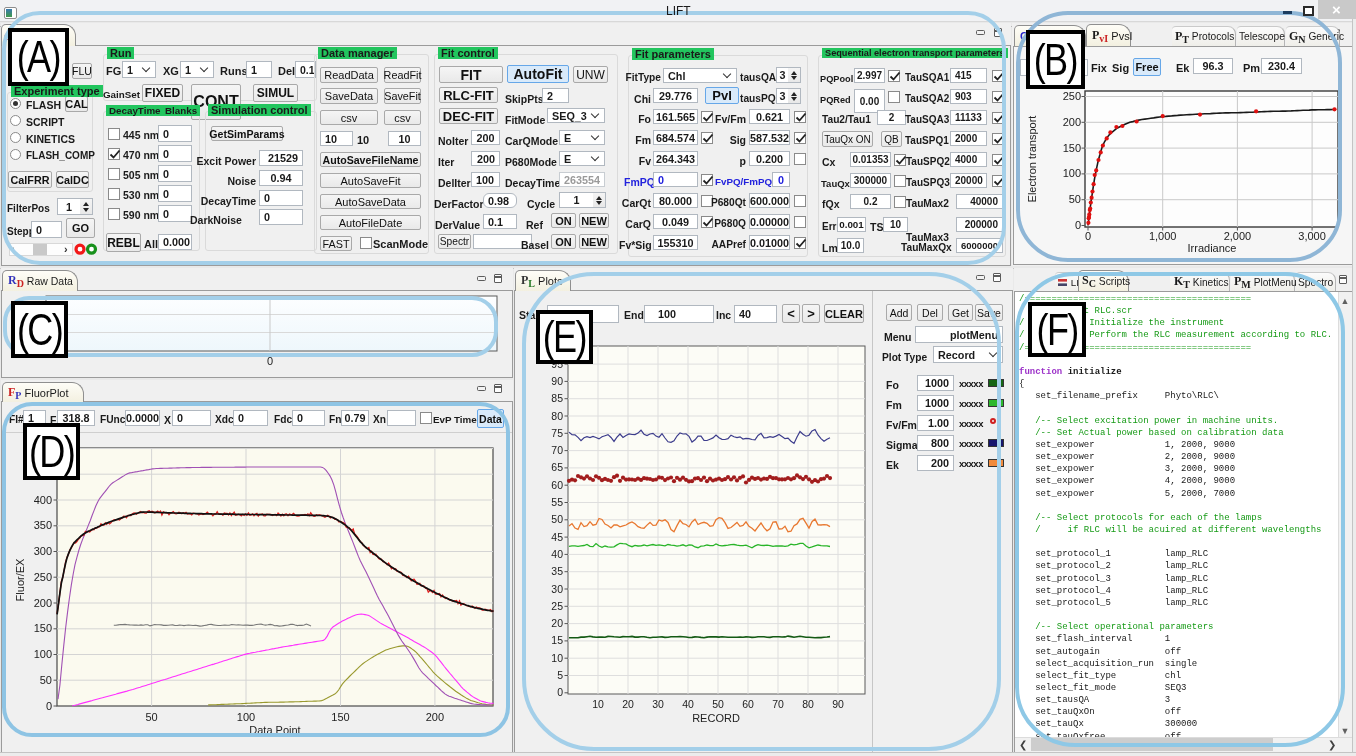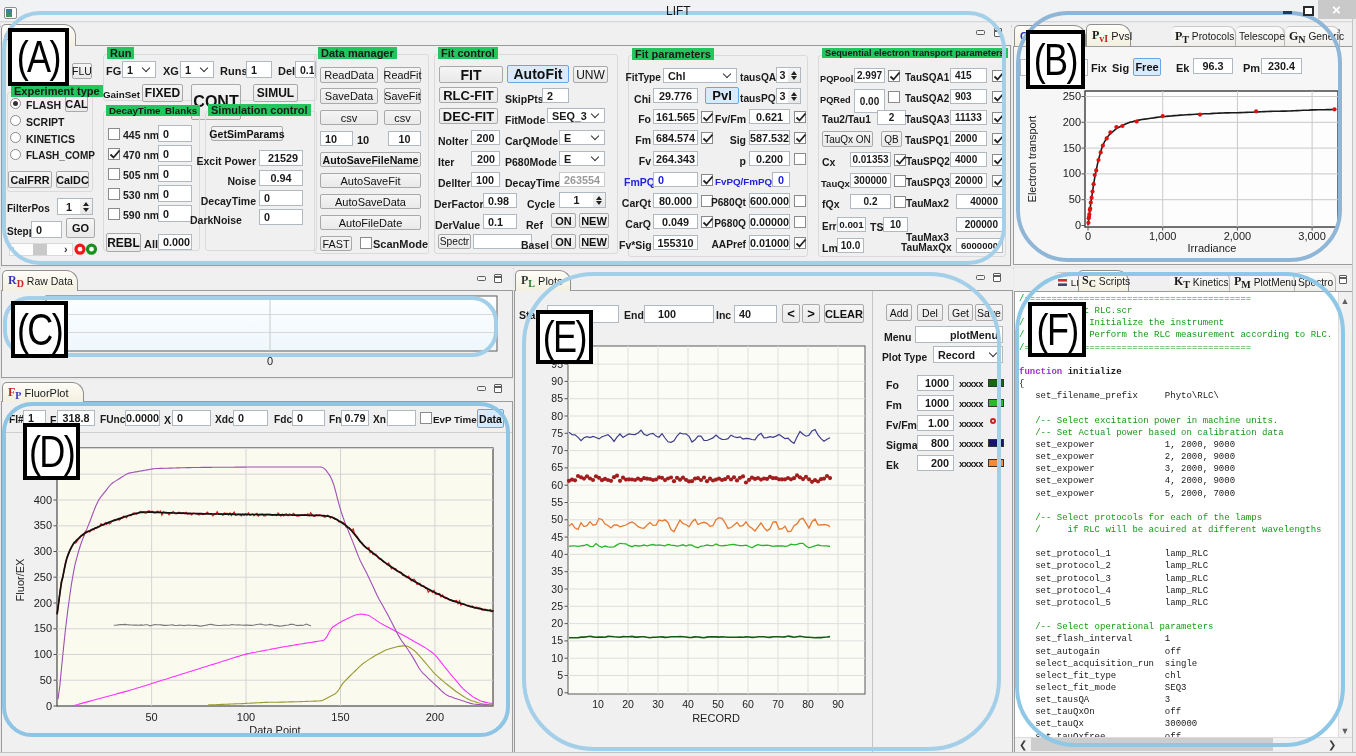--- a/index.html
+++ b/index.html
@@ -175,21 +175,21 @@
 <div class="drop" style="left:559px;top:130px;width:46px;height:15px;">E</div>
 <div class="lbl" style="left:438px;top:155px;font-size:10.5px;">Iter</div>
 <div class="fld fldr" style="left:471px;top:151px;width:29px;height:15px;font-size:10.8px;">200</div>
 <div class="lbl" style="left:505px;top:155px;font-size:10.5px;">P680Mode</div>
 <div class="drop" style="left:559px;top:151px;width:46px;height:15px;">E</div>
 <div class="lbl" style="left:438px;top:176px;font-size:10.5px;">DelIter</div>
 <div class="fld" style="left:471px;top:172px;width:29px;height:15px;font-size:10.8px;">100</div>
 <div class="lbl" style="left:505px;top:176px;font-size:10.5px;">DecayTime</div>
 <div class="fld" style="left:559px;top:172px;width:46px;height:15px;font-size:10.8px;color:#9a9a9a;border-color:#c8cdd2;">263554</div>
 <div class="lbl" style="left:434px;top:197px;width:46px;text-align:right;font-size:10.5px;">DerFactor</div>
-<div class="fld" style="left:483px;top:193px;width:34px;height:15px;font-size:10.8px;">0.98</div>
+<div class="fld" style="left:483px;top:193px;width:34px;height:15px;font-size:10.8px;border-radius:6px;">0.98</div>
 <div class="lbl" style="left:527px;top:197px;font-size:10.5px;">Cycle</div>
 <div class="fld fldc" style="left:559px;top:192px;width:35px;height:16px;font-size:10.8px;">1</div>
 <div class="spinbtns" style="left:593px;top:192px;height:16px;"></div>
 <div class="lbl" style="left:434px;top:218px;width:46px;text-align:right;font-size:10.5px;">DerValue</div>
 <div class="fld" style="left:483px;top:214px;width:34px;height:15px;font-size:10.8px;">0.1</div>
 <div class="lbl" style="left:526px;top:218px;font-size:10.5px;">Ref</div>
 <div class="btn btnb" style="left:551px;top:213px;width:25px;height:15px;font-size:11px;">ON</div>
 <div class="btn btnb" style="left:579px;top:213px;width:30px;height:15px;font-size:11px;">NEW</div>
 <div class="btn" style="left:438px;top:234px;width:33px;height:15px;font-size:10.2px;">Spectr</div>
 <div class="fld" style="left:473px;top:234px;width:59px;height:15px;font-size:10.8px;"></div>

